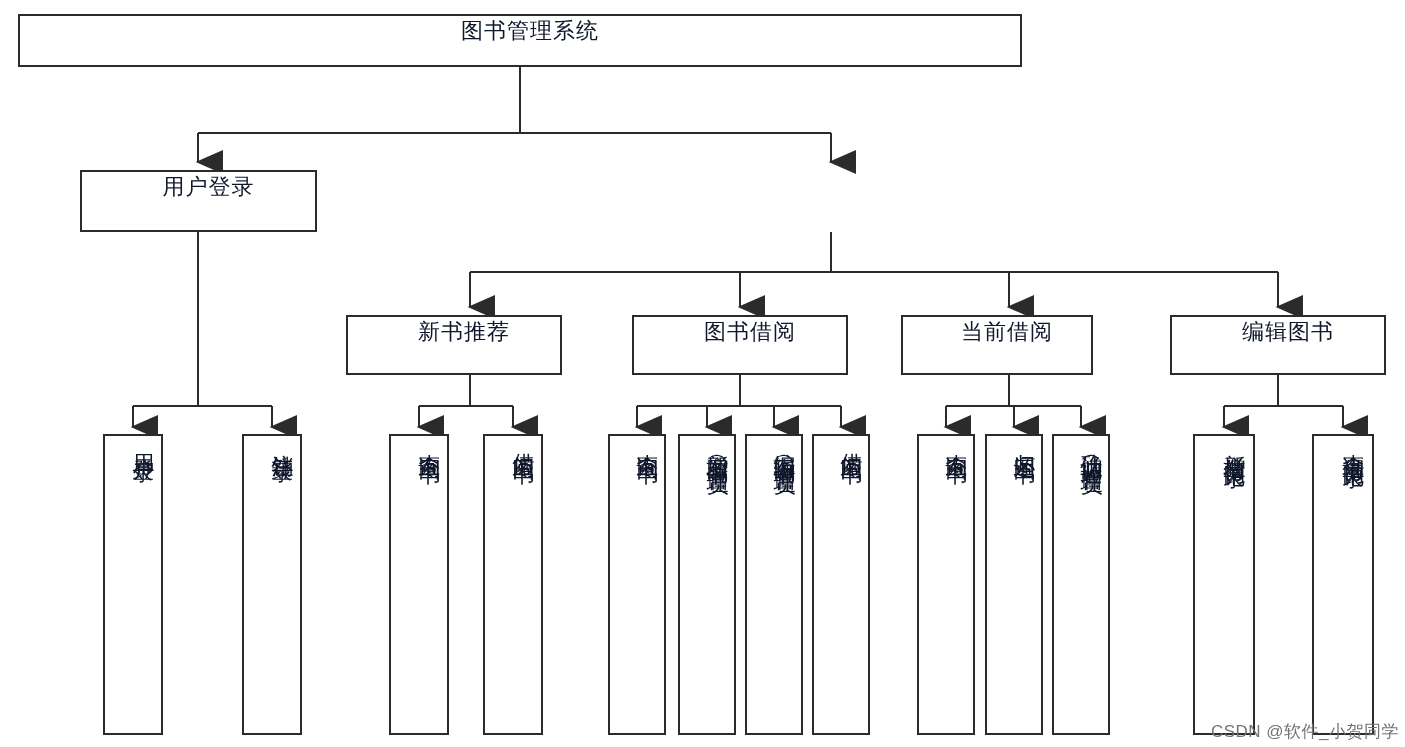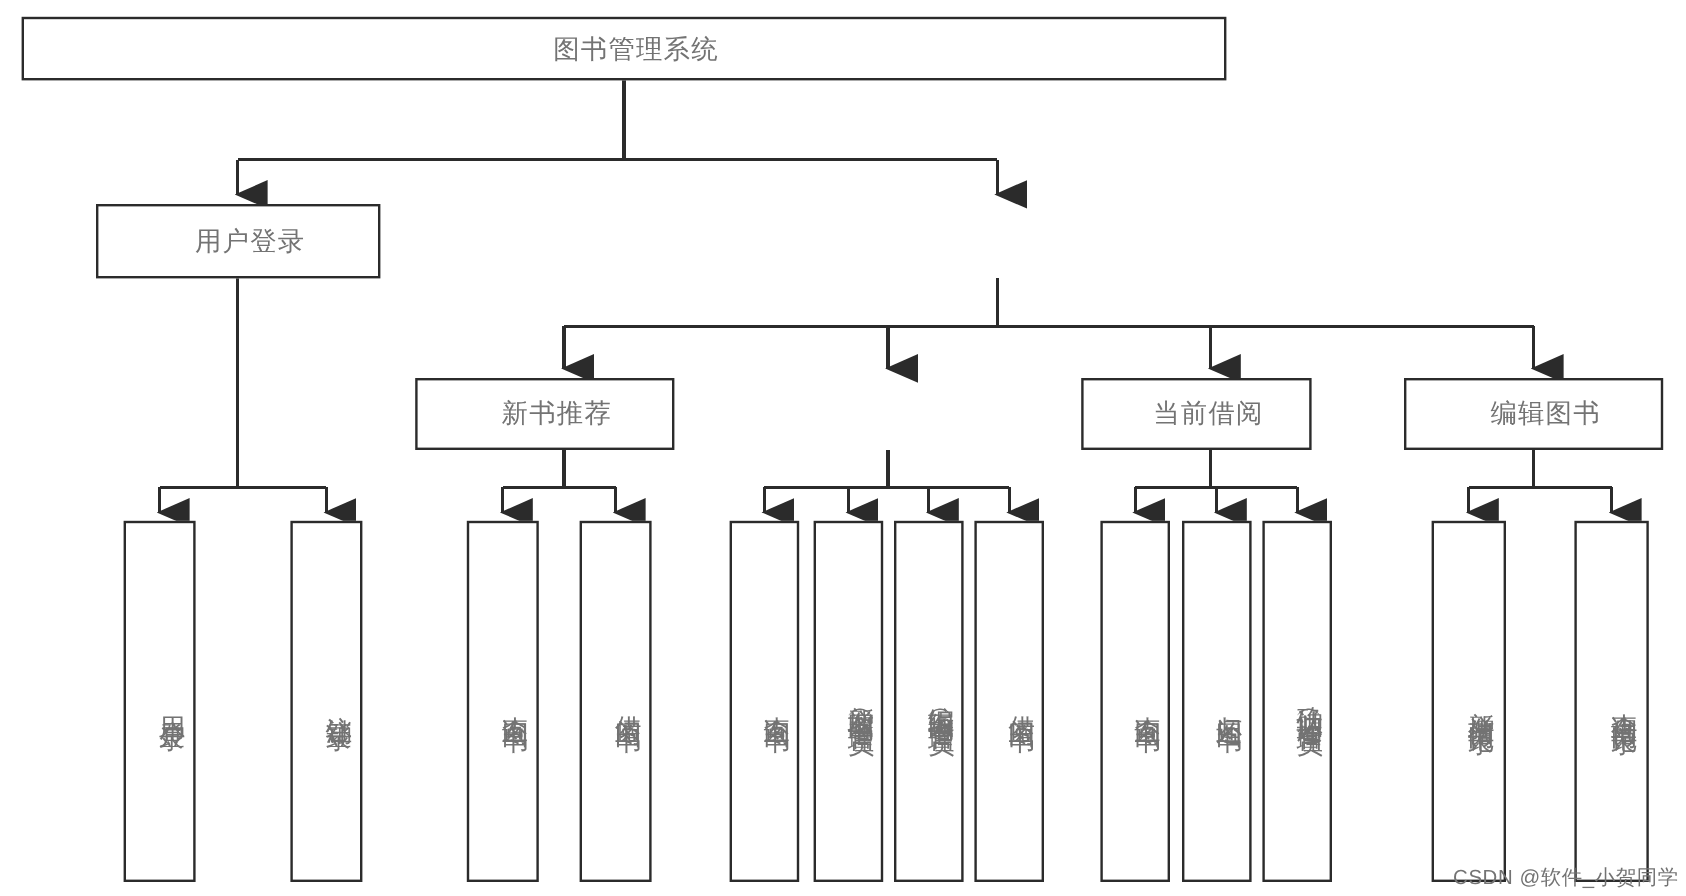--- a/index.html
+++ b/index.html
@@ -1,20 +1,20 @@
 <!DOCTYPE html>
 <html><head>
 <meta charset="utf-8">
 <style>
   html,body{margin:0;padding:0;background:#ffffff;}
   body{font-family:"Liberation Sans","DejaVu Sans",sans-serif;}
   #canvas{position:relative;width:1405px;height:747px;background:#ffffff;overflow:hidden;}
   #wires{position:absolute;left:0;top:0;width:1405px;height:747px;}
   .node{position:absolute;box-sizing:border-box;border:2.5px solid #2b2b2b;background:#ffffff;
-        display:flex;align-items:center;justify-content:center;color:#737373;padding-left:20px;}
+        display:flex;justify-content:center;color:#0f172a;padding-left:20px;}
   .node.h{font-size:22px;letter-spacing:1px;}
   .node.v{font-size:22px;letter-spacing:2px;}
   .vtext{writing-mode:vertical-rl;text-orientation:upright;line-height:1.22;
          white-space:nowrap;letter-spacing:3px;}
   .watermark{position:absolute;right:6px;bottom:4px;font-size:17px;color:#737373;
              letter-spacing:0.5px;white-space:nowrap;}
 </style>
 </head>
 <body>
 
@@ -74,20 +74,23 @@
     <span>图书管理系统</span>
   </div>
 
   <div class="node h" style="left: 80px; top: 170px; width: 237px; height: 62px;">
     <span>用户登录</span>
   </div>
 
   <div class="node h" style="left: 346px; top: 315px; width: 216px; height: 60px;">
     <span>新书推荐</span>
   </div>
+  <div class="node h" style="left: 632px; top: 315px; width: 216px; height: 60px;">
+    <span>图书借阅</span>
+  </div>
   <div class="node h" style="left: 901px; top: 315px; width: 192px; height: 60px;">
     <span>当前借阅</span>
   </div>
   <div class="node h" style="left: 1170px; top: 315px; width: 216px; height: 60px;">
     <span>编辑图书</span>
   </div>
 
   <div class="node v" style="left: 103px; top: 434px; width: 60px; height: 301px;">
     <span class="vtext">用户登录</span>
   </div>

